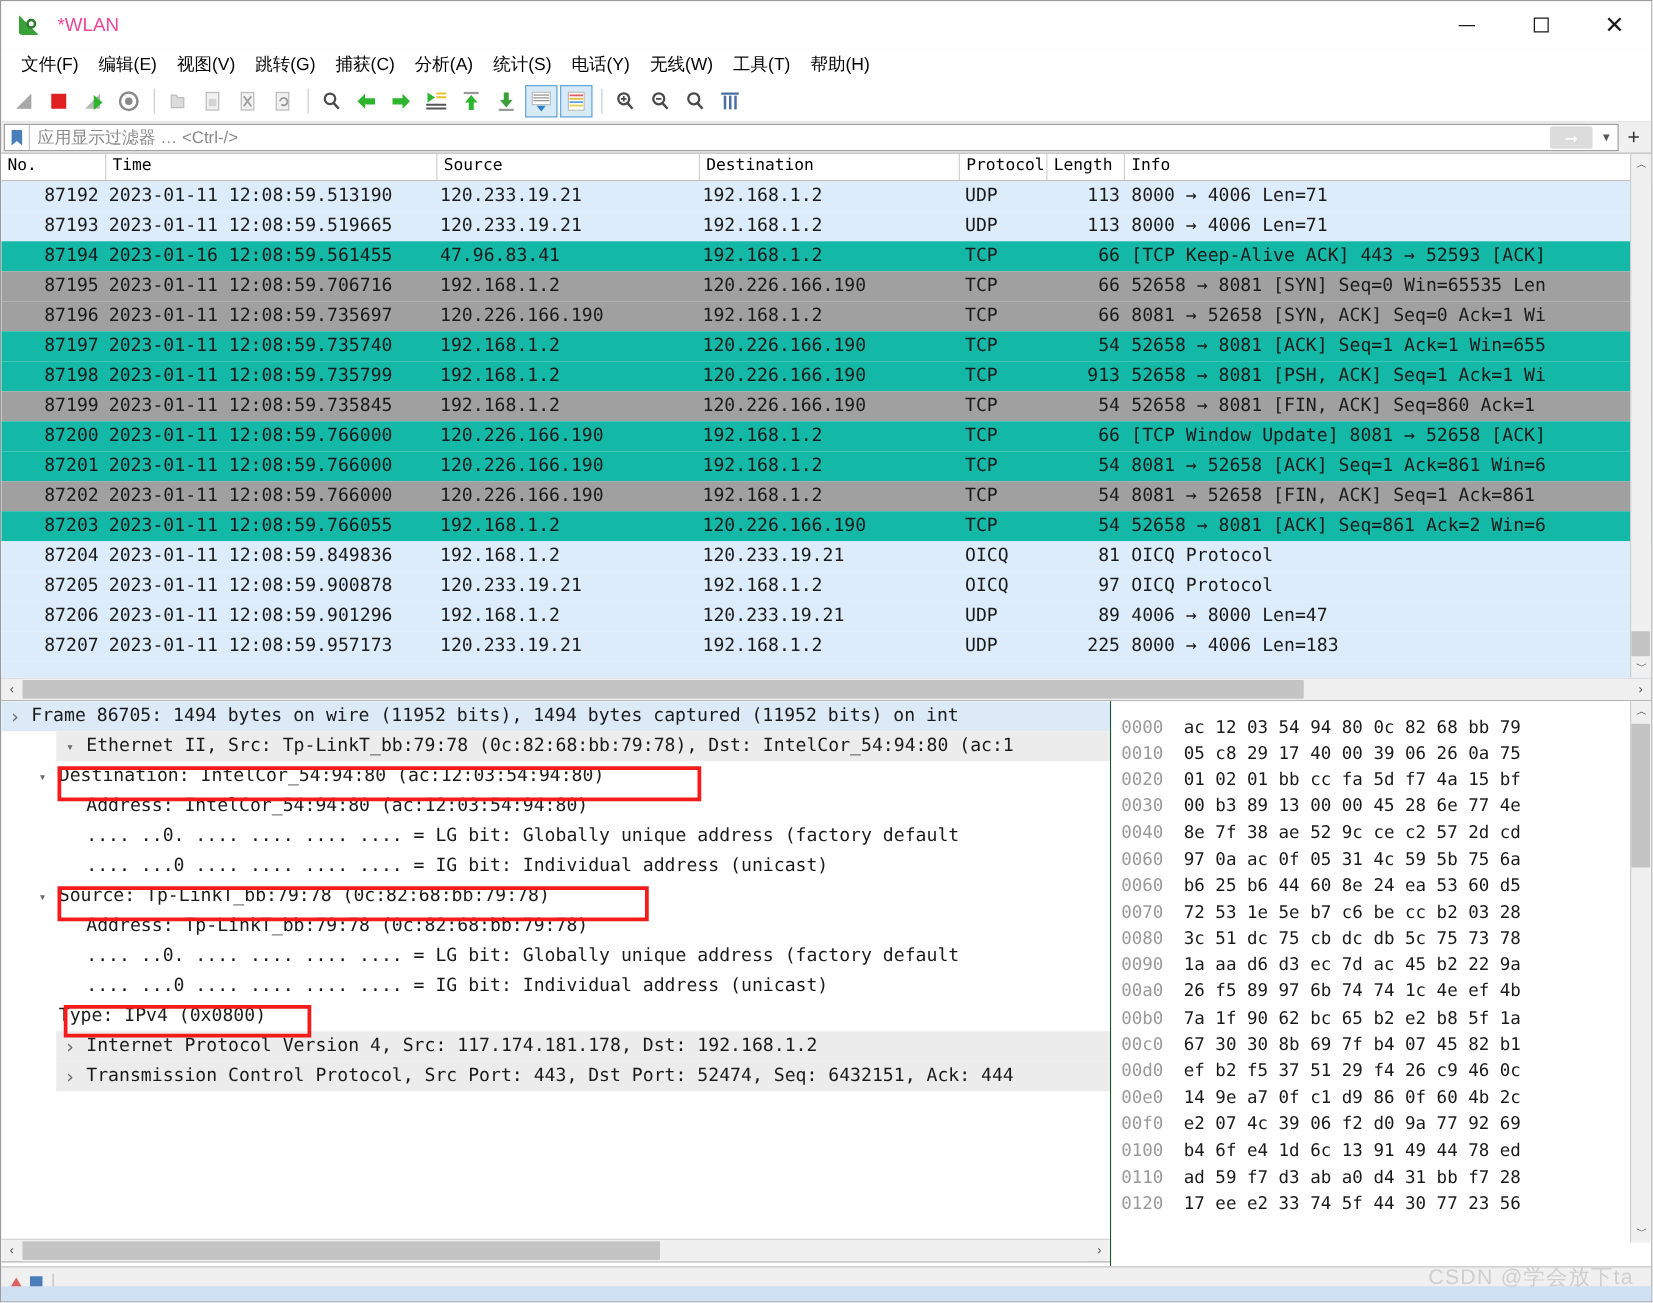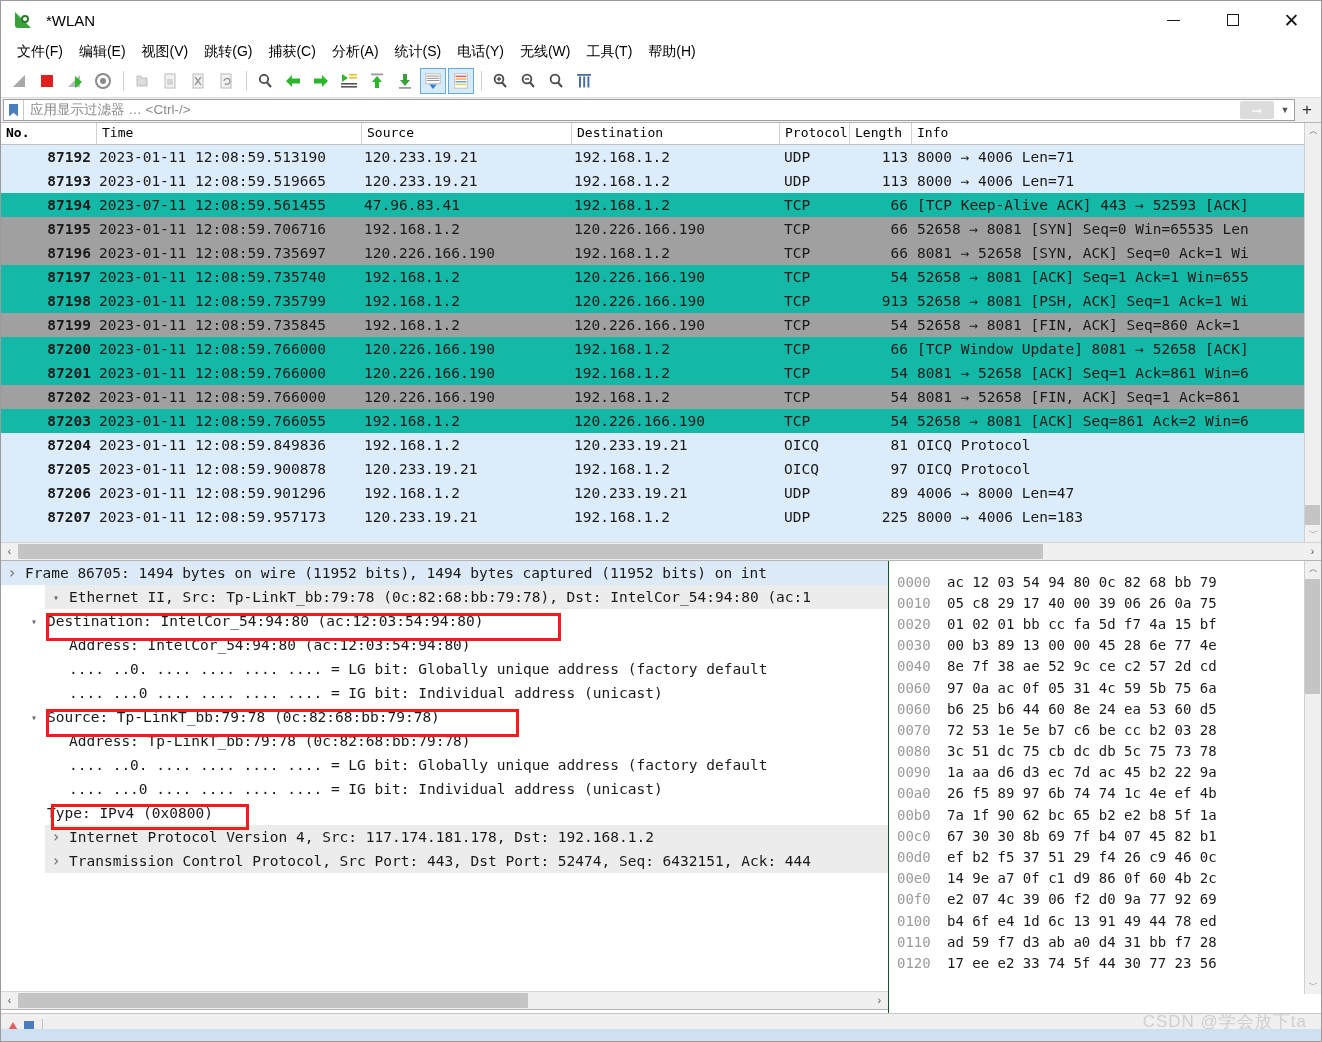--- a/index.html
+++ b/index.html
@@ -39,21 +39,21 @@
     border-bottom-left-radius:3px;
   }
   .app-logo .dot {
     position:absolute; left:6px; top:5px;
     width:8px; height:8px; border-radius:50%;
     background:#ffffff;
     border:2px solid #2b7a2b;
   }
   .title-text {
     font-size: 15px;
-    color: #000000;
+    color: #ec4899;
   }
   .wincontrols {
     position:absolute; right:0; top:0;
     display:flex; height:38px;
   }
   .wc {
     width: 59px; height: 38px;
     display:flex; align-items:center; justify-content:center;
     font-size:15px; color:#1a1a1a;
   }
@@ -165,21 +165,21 @@
     font-family: "DejaVu Sans Mono", monospace;
     font-size: 13px;
     color: #000;
   }
   .plist-head div {
     padding: 2px 0 0 5px;
     border-right: 1px solid #d3d3d3;
     overflow: hidden;
     white-space: nowrap;
   }
-  .c-no    { width: 96px; font-weight: bold; }
+  .c-no    { width: 84px; }
   .c-time  { width: 265px; }
   .c-src   { width: 210px; }
   .c-dst   { width: 208px; }
   .c-proto { width: 70px; }
   .c-len   { width: 62px; }
   .c-info  { flex: 1; }
 
   .plist-rows { position:relative; }
   .prow {
     display:flex;
@@ -532,21 +532,21 @@
           <div class="c-no">87193</div>
           <div class="c-time">2023-01-11 12:08:59.519665</div>
           <div class="c-src">120.233.19.21</div>
           <div class="c-dst">192.168.1.2</div>
           <div class="c-proto">UDP</div>
           <div class="c-len">113</div>
           <div class="c-info">8000 → 4006 Len=71</div>
         </div>
         <div class="prow bg-tcp1">
           <div class="c-no">87194</div>
-          <div class="c-time">2023-07-11 12:08:59.561455</div>
+          <div class="c-time">2023-01-16 12:08:59.561455</div>
           <div class="c-src">47.96.83.41</div>
           <div class="c-dst">192.168.1.2</div>
           <div class="c-proto">TCP</div>
           <div class="c-len">66</div>
           <div class="c-info">[TCP Keep-Alive ACK] 443 → 52593 [ACK]</div>
         </div>
         <div class="prow bg-tcp2">
           <div class="c-no">87195</div>
           <div class="c-time">2023-01-11 12:08:59.706716</div>
           <div class="c-src">192.168.1.2</div>

